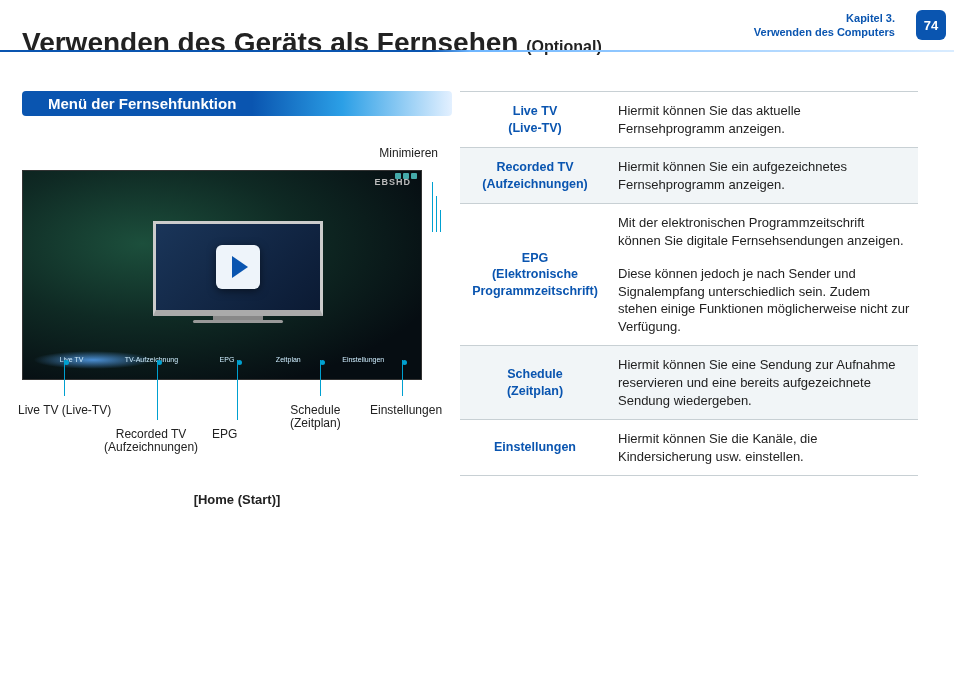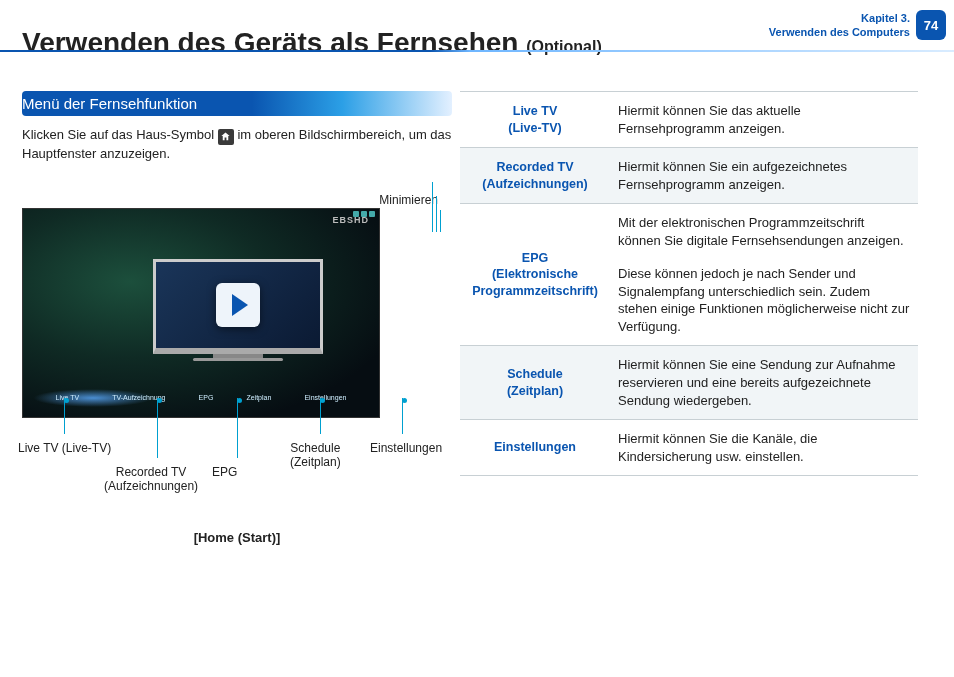--- a/index.html
+++ b/index.html
@@ -32,21 +32,21 @@
   .chapter-box {
     display: flex;
     align-items: center;
   }
   .chapter-text {
     text-align: right;
     color: #0a55b0;
     font-size: 11px;
     font-weight: 700;
     line-height: 1.3;
-    margin-right: 6px;
+    margin-right: 21px;
   }
   .page-badge {
     width: 30px;
     height: 30px;
     background: #0a55b0;
     color: #fff;
     border-radius: 6px;
     display: flex;
     align-items: center;
     justify-content: center;
@@ -71,24 +71,24 @@
     padding-right: 8px;
   }
   .right {
     width: 470px;
     padding-right: 12px;
   }
 
   .section-title {
     background: linear-gradient(to right, #0a55b0 0, #0a55b0 230px, #2b9fe6 320px, #e3f0ff 430px);
     color: #fff;
-    font-weight: 400;
+    font-weight: 700;
     font-size: 15px;
     border-radius: 4px;
-    padding: 4px 0;
+    padding: 4px 26px;
     margin-bottom: 10px;
   }
   .intro {
     line-height: 1.4;
   }
   .home-icon {
     display: inline-flex;
     width: 16px; height: 16px;
     background: #3a3a3a;
     border-radius: 2px;
@@ -98,22 +98,23 @@
 
   .callouts-top {
     text-align: right;
     font-size: 12px;
     margin-top: 30px;
     margin-right: 14px;
     line-height: 1.3;
   }
 
   .screenshot {
-    width: 358px;
+    width: 400px;
     height: 210px;
+    margin-top: 8px;
     position: relative;
     background: radial-gradient(ellipse at 30% 35%, #1c4f3c 0, #0f2a24 40%, #060d12 80%);
     border: 1px solid #333;
   }
   .ebs-logo {
     position: absolute;
     right: 10px; top: 6px;
     color: #bbb;
     font-size: 9px;
     font-weight: 700;
@@ -246,29 +247,20 @@
     </div>
     <div class="page-badge">74</div>
   </div>
 </div>
 <div class="underline"></div>
 
 <div class="columns">
 
   <div class="left">
     <div class="section-title">Menü der Fernsehfunktion</div>
-    <p class="intro">
-      <span>Klicken Sie auf das Haus-Symbol </span>
-      <span class="home-icon">
-        <svg width="11" height="11" viewBox="0 0 24 24">
-            <path fill="#fff" d="M12 3l9 8h-3v9h-4v-6h-4v6H6v-9H3z"></path>
-          </svg>
-      </span>
-      <span> im oberen Bildschirmbereich, um das Hauptfenster anzuzeigen.</span>
-    </p>
 
     <div class="callouts-top">
       <div>Minimieren</div>
     </div>
 
     <div class="line" style="left:432px; top:182px; width:1px; height:50px;"></div>
     <div class="line" style="left:436px; top:196px; width:1px; height:36px;"></div>
     <div class="line" style="left:440px; top:210px; width:1px; height:22px;"></div>
 
     <div class="screenshot">

